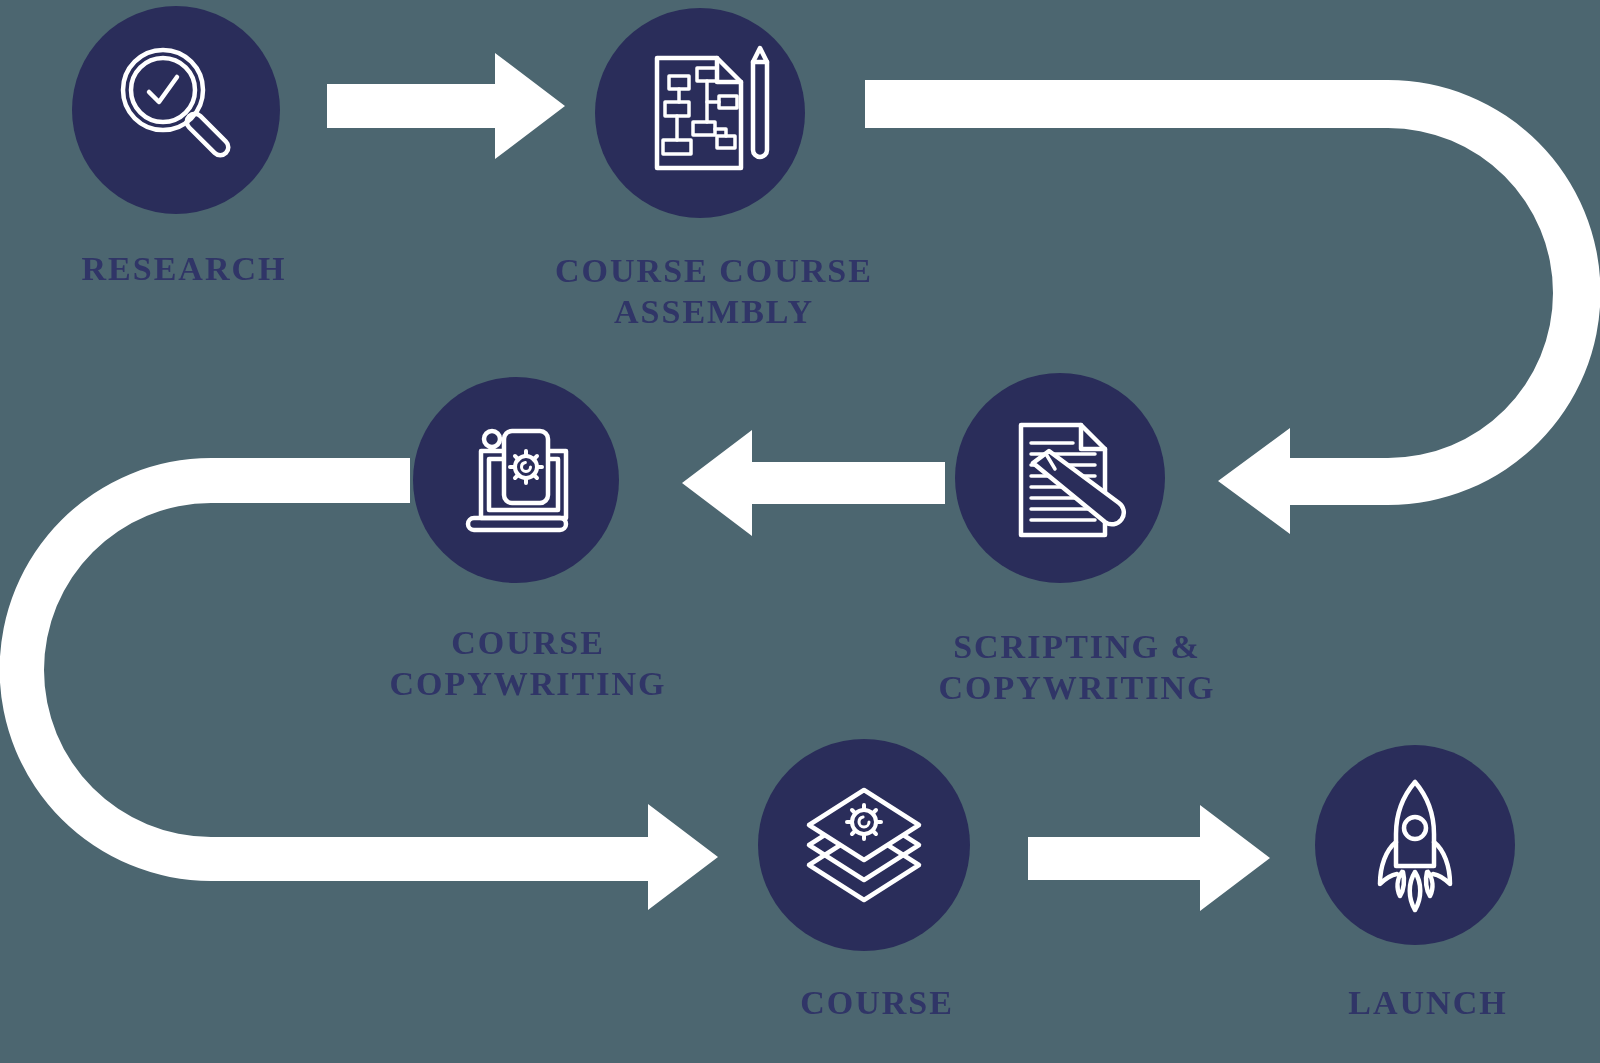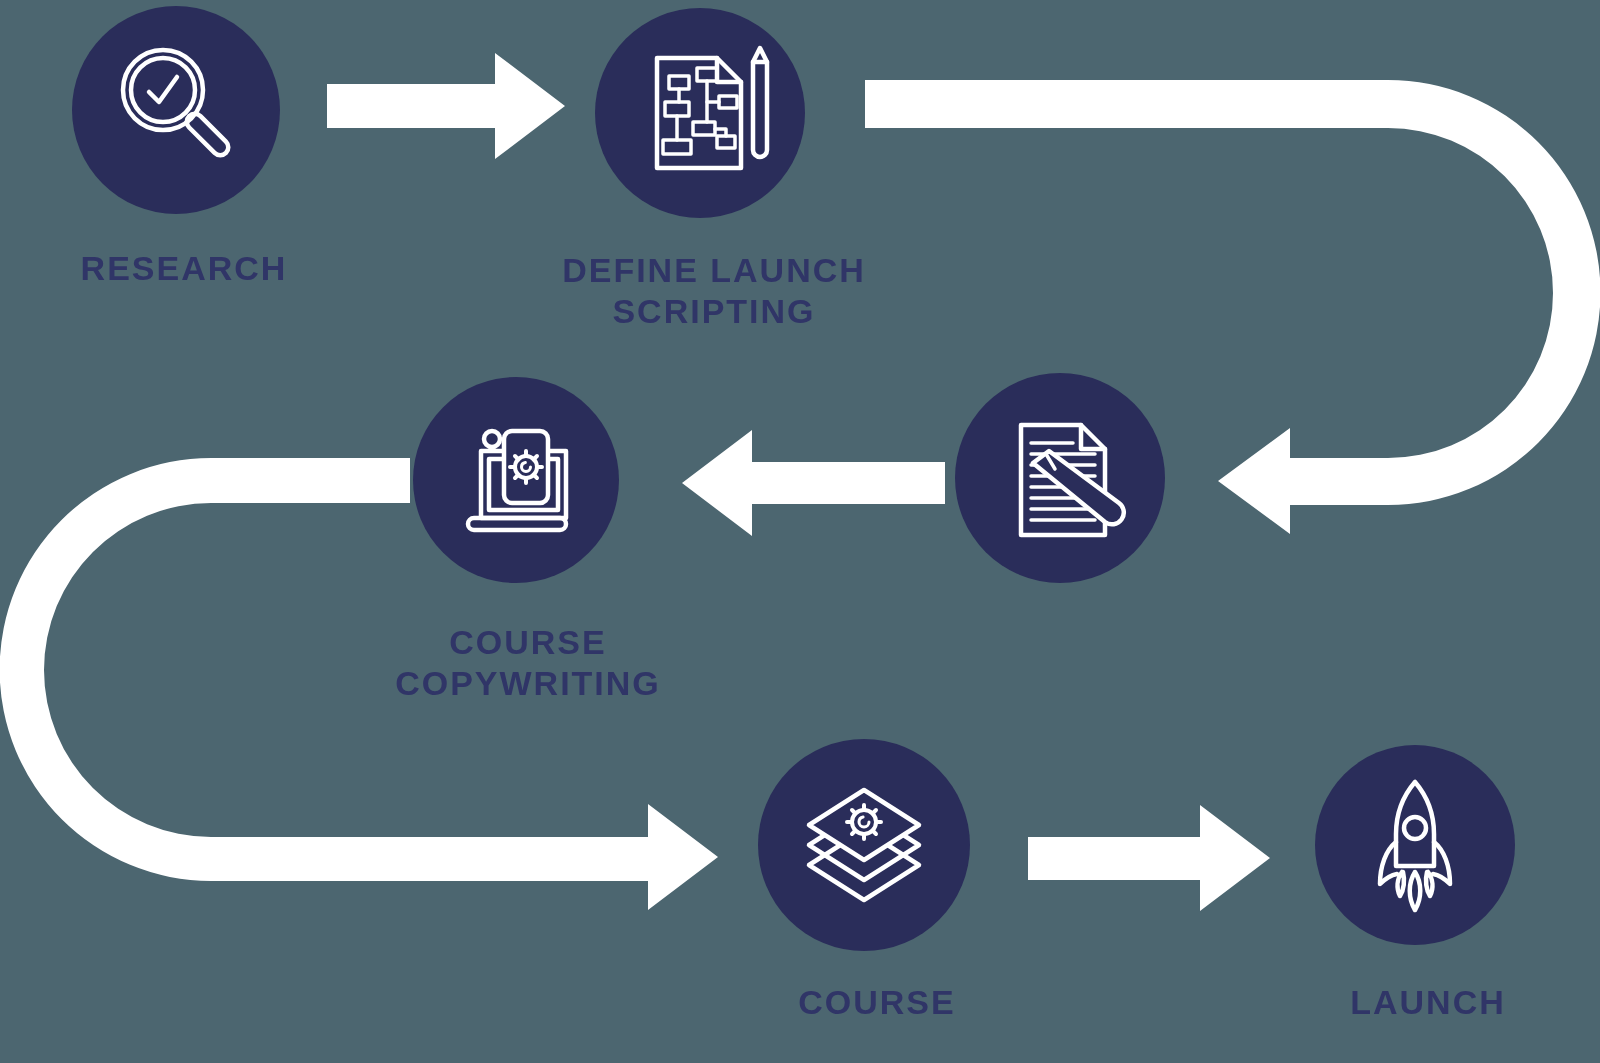--- a/index.html
+++ b/index.html
@@ -1,21 +1,21 @@
 <!DOCTYPE html>
 <html style="--background: #4C6670; --circle: #2A2D5A; --label: #303567; --arrow: #FFFFFF; --icon: #FFFFFF;"><head>
 <meta charset="utf-8">
 <title>Course Creation Process</title>
 <style>
   :root{
     --background:#4C6670; --circle:#2A2D5A; --label:#303567; --arrow:#FFFFFF; --icon:#FFFFFF;
   }
   html,body{margin:0;padding:0;background:var(--background);}
   .stage{position:relative;width:1600px;height:1062px;overflow:hidden;background:var(--background);
-         font-family:Liberation Sans, sans-serif;}
+         font-family:Liberation Serif, serif;}
   .arrow-layer{position:absolute;left:0;top:0;}
   .node{position:absolute;}
   .circle{position:absolute;left:0;top:0;width:100%;height:100%;border-radius:50%;background:var(--circle);}
   .icon{position:absolute;left:50%;top:50%;transform:translate(-50%,-50%);}
   .icon *{vector-effect:none;}
   .label{position:absolute;width:440px;text-align:center;
          font-weight:700;font-size:34px;line-height:41px;letter-spacing:2px;
          color:var(--label);}
   .label span{display:block;}
 
@@ -79,22 +79,22 @@
         <path d="M52 78 V102"></path>
         <path d="M82 43 V84"></path>
         <path d="M82 64 H94"></path>
         <path d="M90 91 H101 V98"></path>
       </g>
       <path d="M128 24 L135 10 L142 24 V112 A7 7 0 0 1 128 112 Z"></path>
       <path d="M128 24 H142"></path>
     </svg>
   </div>
   <div class="label l-define">
-    <span>DEFINE LAUNCH</span>
-    <span>SCRIPTING</span>
+    <span>COURSE COURSE</span>
+    <span>ASSEMBLY</span>
   </div>
 
   <div class="node n-development">
     <div class="circle"></div>
     <svg class="icon" width="150" height="150" viewBox="0 0 150 150" fill="none" stroke="var(--icon)" stroke-width="4.5" stroke-linecap="round" stroke-linejoin="round">
       <rect x="40" y="46" width="85" height="67"></rect>
       <rect x="48" y="54" width="69" height="51"></rect>
       <rect x="63" y="26" width="44" height="72" rx="8" fill="var(--circle)"></rect>
       <circle cx="51" cy="34" r="8"></circle>
       <rect x="27" y="113" width="98" height="12" rx="6"></rect>
@@ -122,20 +122,24 @@
         <path d="M46 73 H110"></path>
         <path d="M46 84 H110"></path>
         <path d="M46 95 H110"></path>
         <path d="M46 106 H110"></path>
         <path d="M46 117 H110"></path>
       </g>
       <path d="M48 60 L64 48 L134 100 A9 9 0 0 1 120 119 Z" fill="var(--circle)"></path>
       <path d="M61 51 L70 66" stroke-width="3.5"></path>
     </svg>
   </div>
+  <div class="label l-scripting">
+    <span>SCRIPTING &amp;</span>
+    <span>COPYWRITING</span>
+  </div>
 
   <div class="node n-assembly">
     <div class="circle"></div>
     <svg class="icon" width="150" height="150" viewBox="0 0 150 150" fill="none" stroke="var(--icon)" stroke-width="4.5" stroke-linecap="round" stroke-linejoin="round">
       <path d="M75 60 L130 95 L75 130 L20 95 Z"></path>
       <path d="M75 40 L130 75 L75 110 L20 75 Z"></path>
       <path d="M75 20 L130 55 L75 90 L20 55 Z" fill="var(--circle)"></path>
       <g stroke-width="4">
         <circle cx="75" cy="52" r="12"></circle>
         <path d="M75 35 V40 M75 64 V69 M58 52 H63 M87 52 H92 M63 40 L66.5 43.5 M83.5 60.5 L87 64 M87 40 L83.5 43.5 M66.5 60.5 L63 64"></path>

